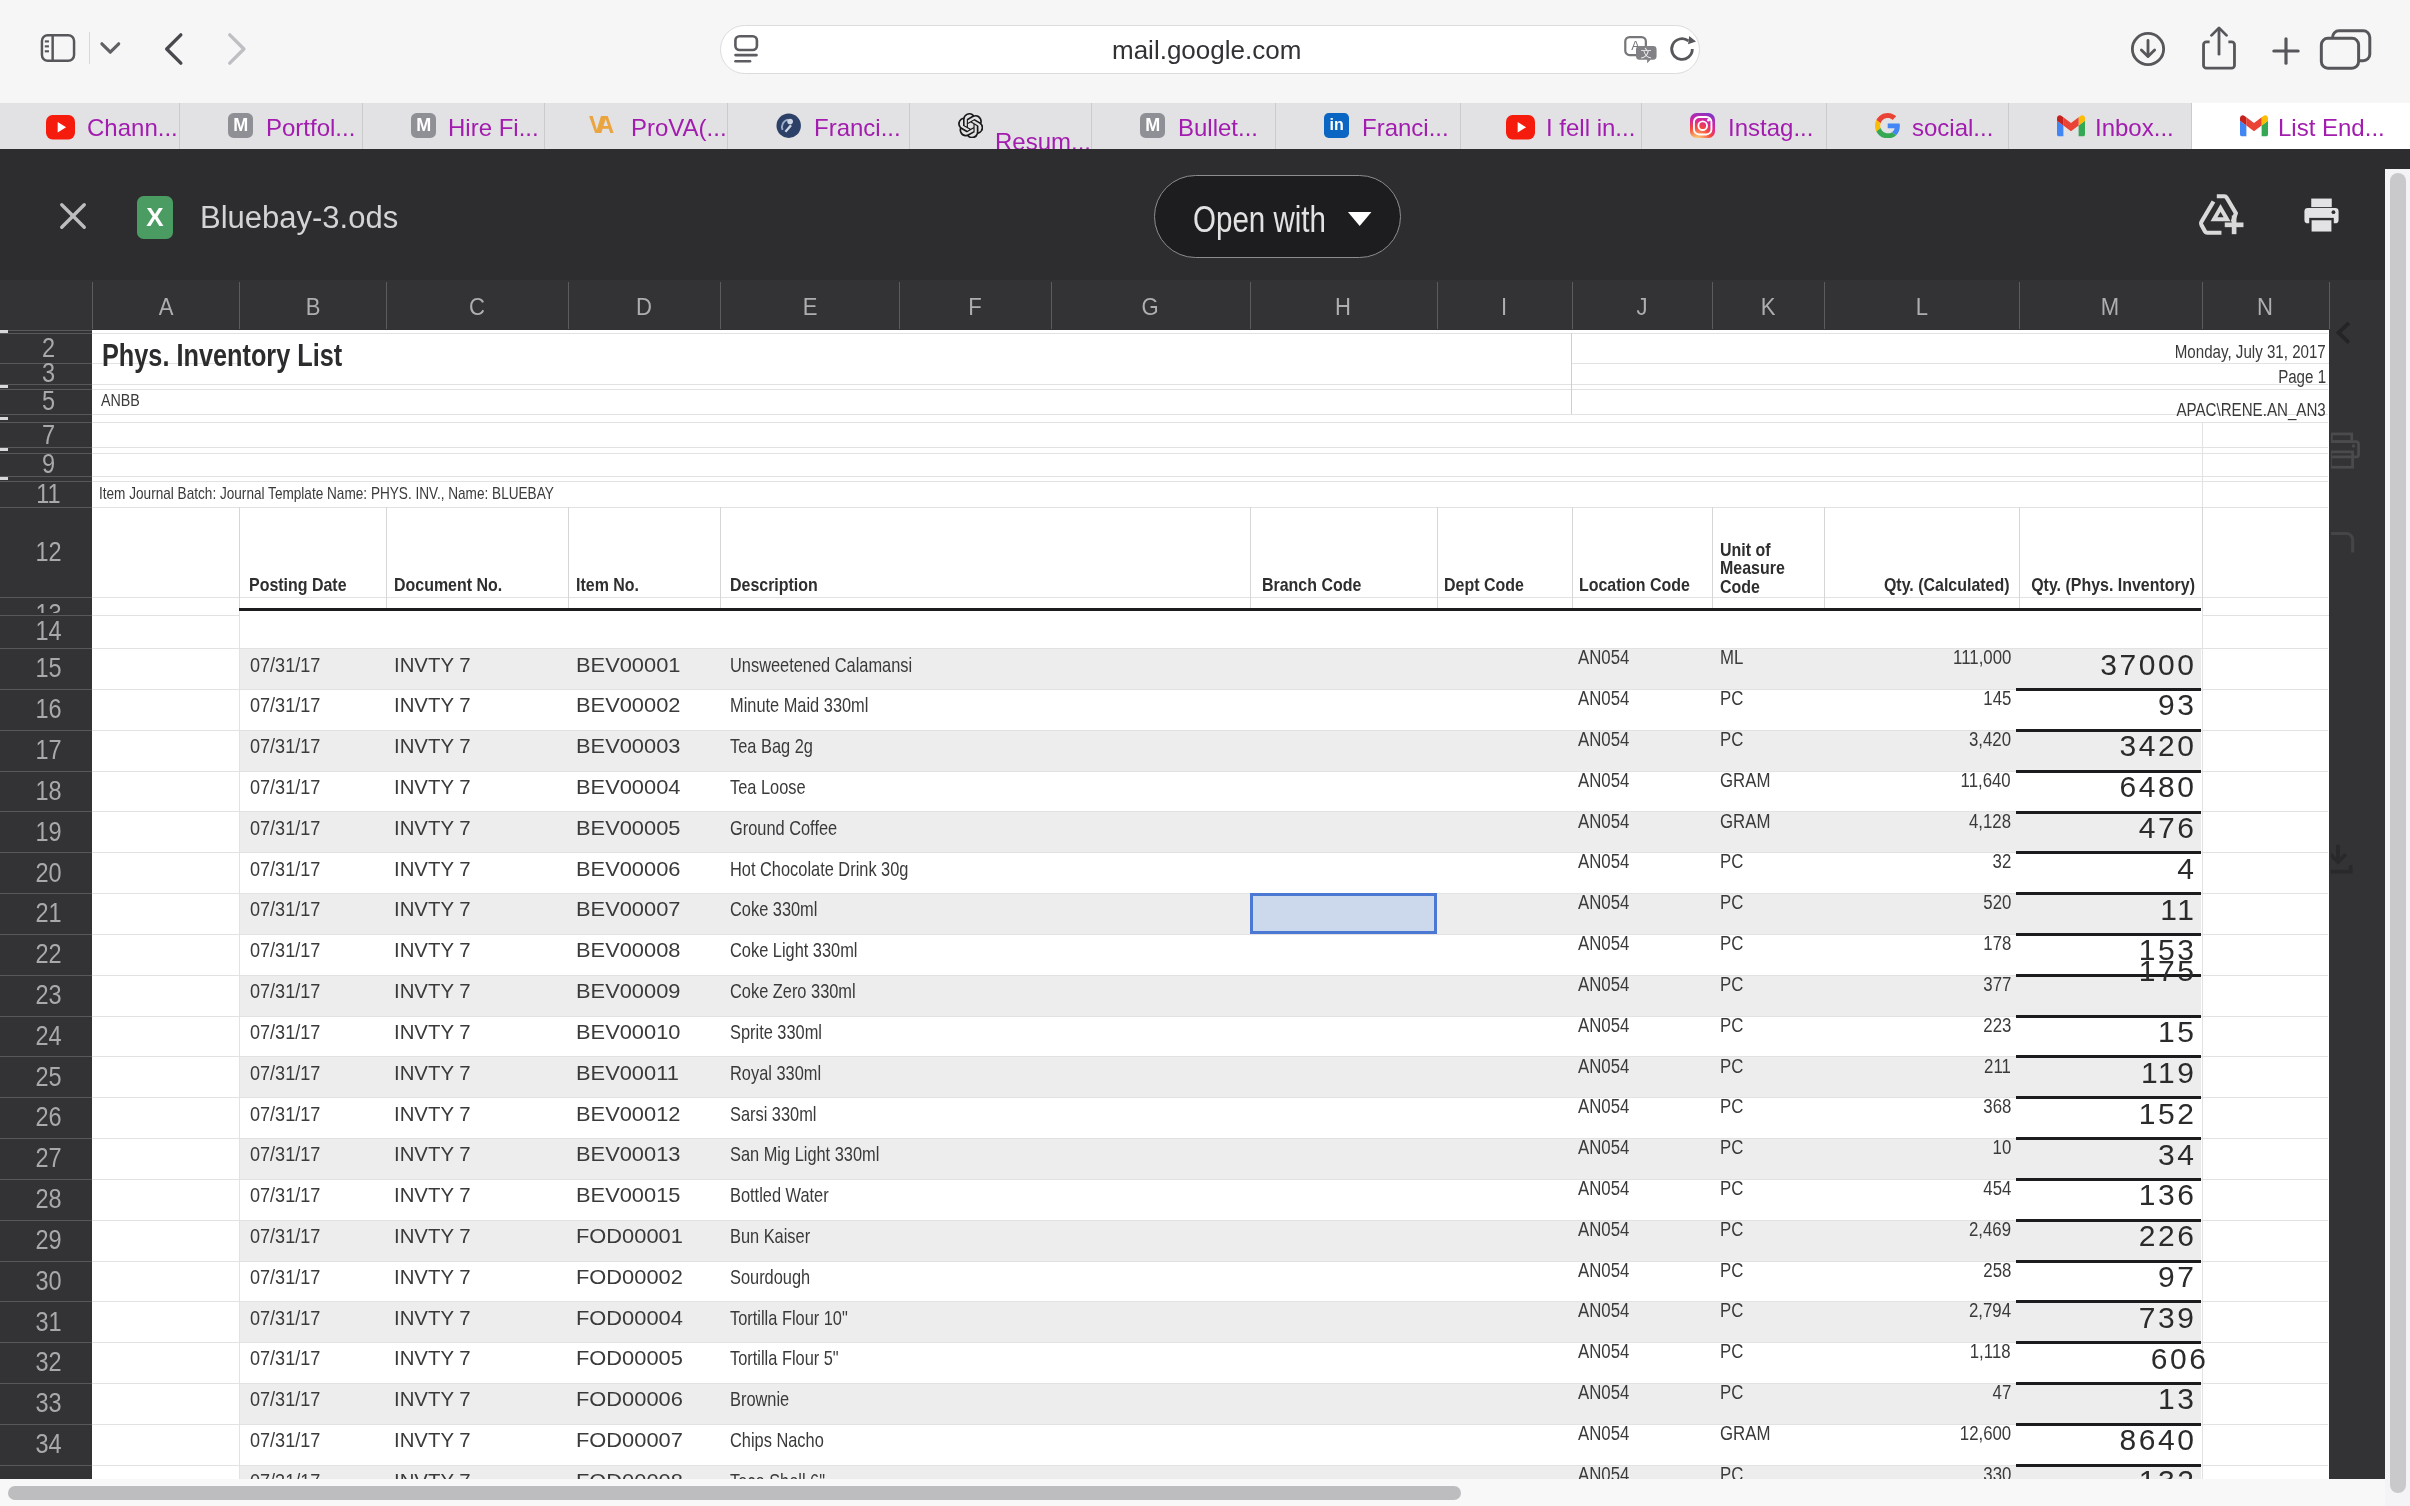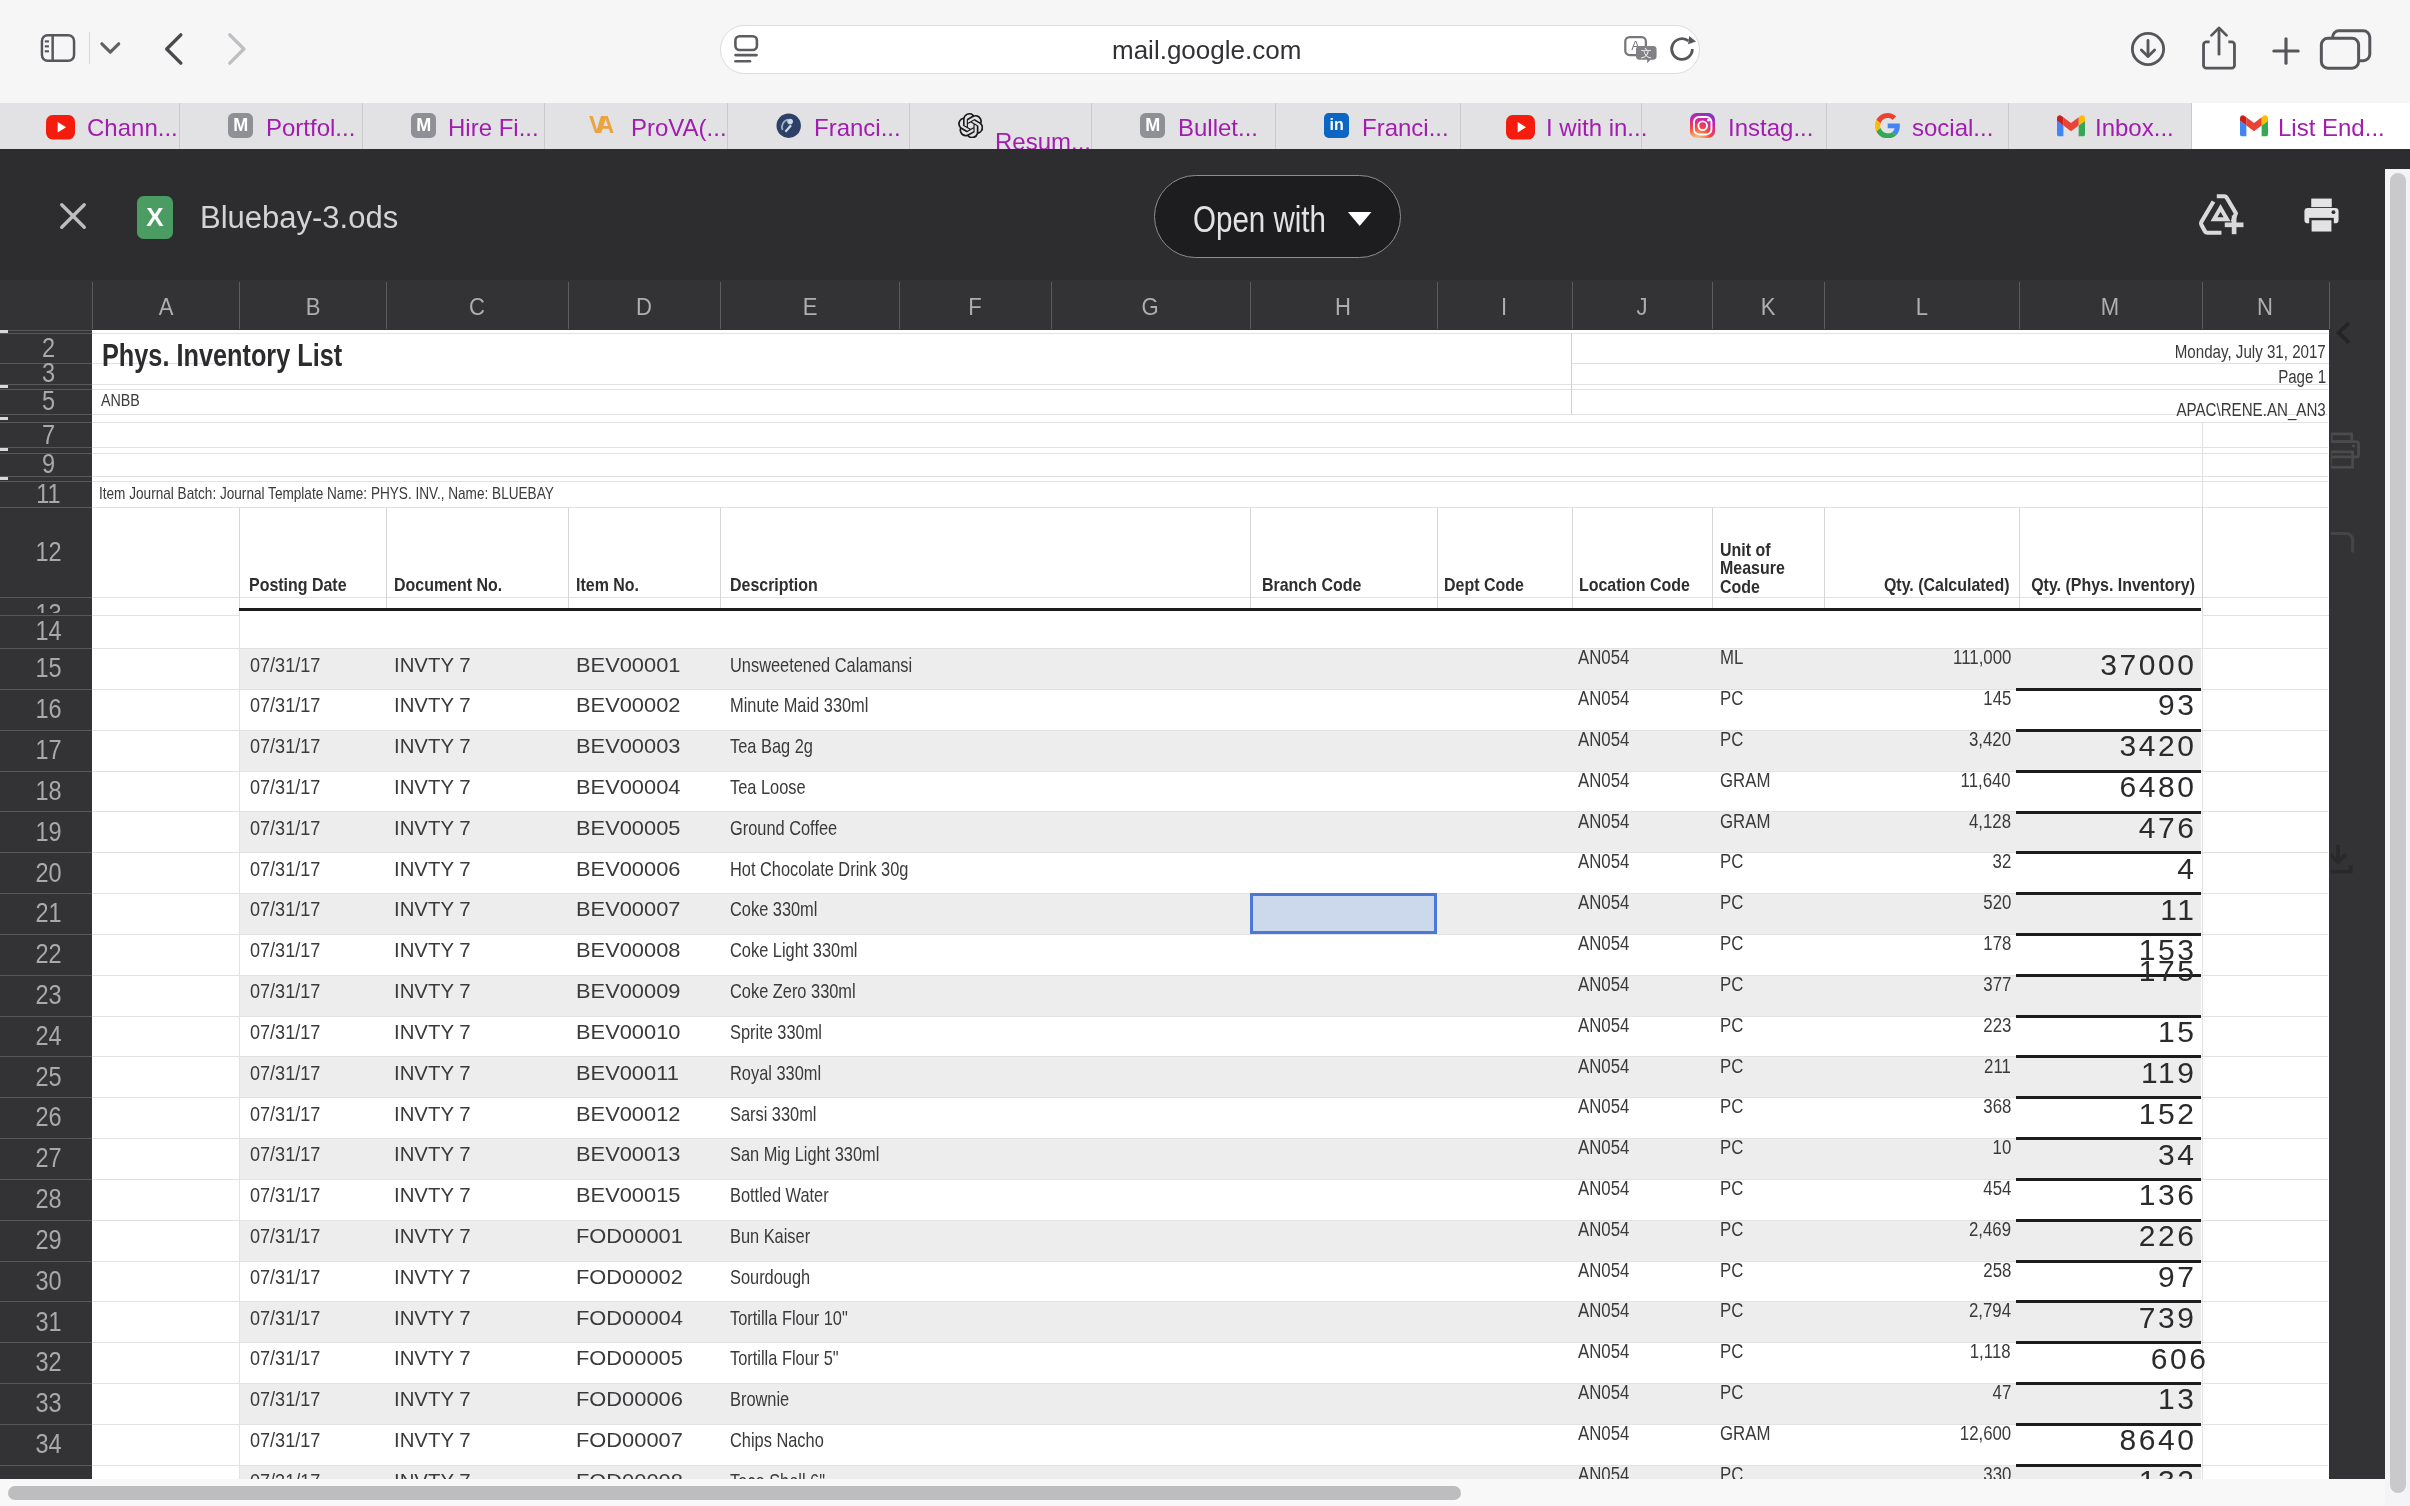--- a/index.html
+++ b/index.html
@@ -105,21 +105,21 @@
 <div class="ab" style="left:1140px;top:113px;width:25.4px;height:25.4px;border-radius:5.6px;background:#8e9095;color:#fff;font-weight:bold;font-size:18px;text-align:center;line-height:25.4px">M</div>
 <div class="tbtxt" style="left:1178px;top:114px">Bullet...</div>
 <div class="ab" style="left:1275px;top:103px;width:0.9px;height:46px;background:#cbcbcd"></div>
 <div class="ab" style="left:1324px;top:113px;width:25.4px;height:25.4px;border-radius:4.7px;background:#0a66c2;color:#fff;font-weight:bold;font-size:16px;text-align:center;line-height:24.5px">in</div>
 <div class="tbtxt" style="left:1362px;top:114px">Franci...</div>
 <div class="ab" style="left:1460px;top:103px;width:0.9px;height:46px;background:#cbcbcd"></div>
 <svg class="ab" style="left:1506px;top:115px" width="29" height="24.5" viewBox="0 0 31 26">
 <rect width="31" height="26" rx="7" fill="#f61c0d"></rect>
     <polygon points="12.5,7.5 21.5,13 12.5,18.5" fill="#fff"></polygon>
   </svg>
-<div class="tbtxt" style="left:1546px;top:114px">I with in...</div>
+<div class="tbtxt" style="left:1546px;top:114px">I fell in...</div>
 <div class="ab" style="left:1641px;top:103px;width:0.9px;height:46px;background:#cbcbcd"></div>
 <div class="ab" style="left:1690px;top:113px;width:25.4px;height:25.4px;border-radius:6.6px;background:radial-gradient(circle at 28% 115%,#fdd576 8%,#f6483e 43%,#d6249f 66%,#7b35c9 92%)"></div>
 <svg class="ab" style="left:1690px;top:113px" width="25.4" height="25.4" viewBox="0 0 27 27">
 <rect x="4.2" y="4.2" width="18.6" height="18.6" rx="5.5" fill="none" stroke="#fff" stroke-width="2"></rect>
 <circle cx="13.5" cy="13.5" r="4.6" fill="none" stroke="#fff" stroke-width="2"></circle>
 <circle cx="19.6" cy="7.6" r="1.4" fill="#fff"></circle>
   </svg>
 <div class="tbtxt" style="left:1728px;top:114px">Instag...</div>
 <div class="ab" style="left:1826px;top:103px;width:0.9px;height:46px;background:#cbcbcd"></div>
 <svg class="ab" style="left:1875px;top:113px" width="25.4" height="25.4" viewBox="0 0 48 48">

